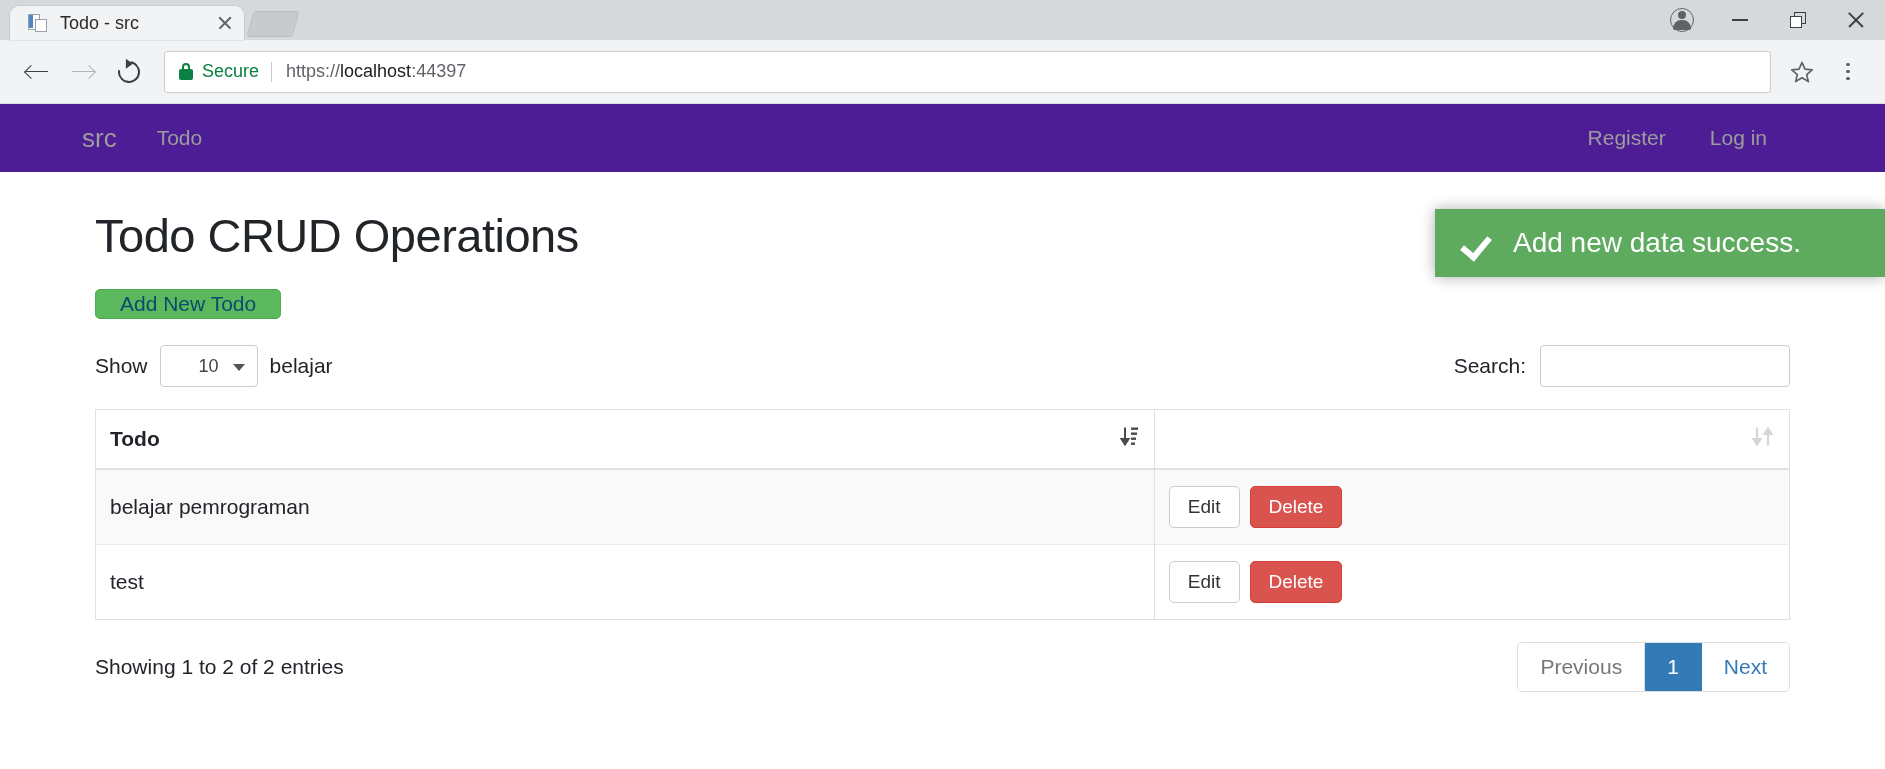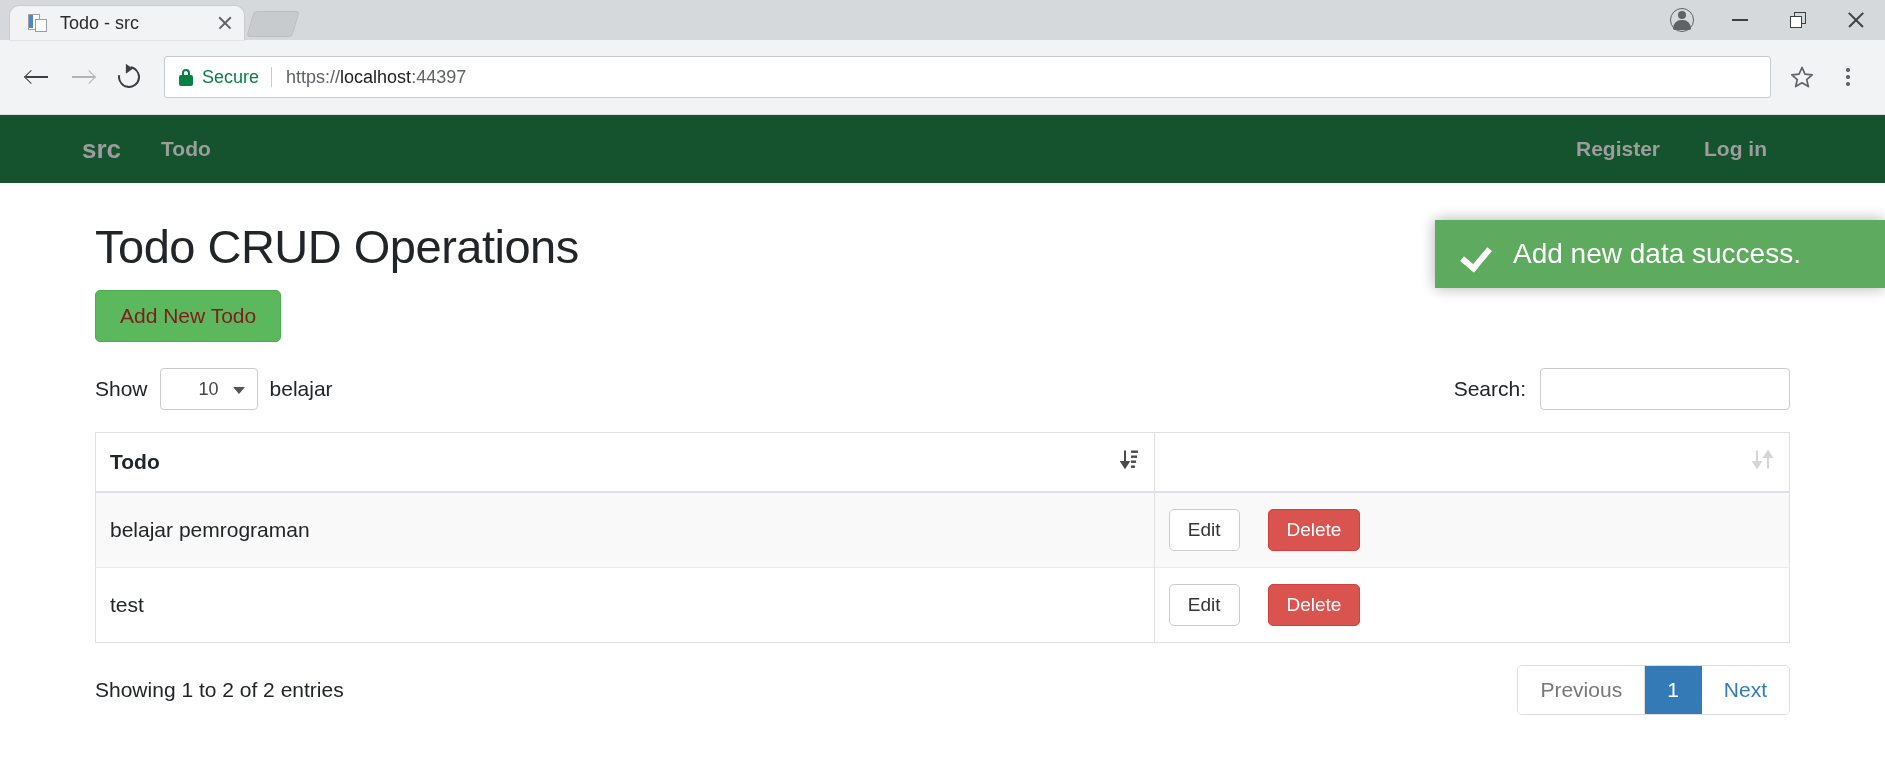--- a/index.html
+++ b/index.html
@@ -86,21 +86,21 @@
   .max-ico .b1 { position:absolute; left:0; bottom:0; width:12px; height:12px; border:1.5px solid #3c4043; background:#fff;}
   .max-ico .b2 { position:absolute; right:0; top:0; width:12px; height:12px; border:1.5px solid #3c4043; }
   .close-ico { width:18px; height:18px; position:relative; }
   .close-ico::before, .close-ico::after {
     content:''; position:absolute; left:-1px; top:8px; width:20px; height:1.6px; background:#3c4043;
   }
   .close-ico::before { transform: rotate(45deg); }
   .close-ico::after  { transform: rotate(-45deg); }
 
   .toolbar {
-    height: 75px; background: #f1f3f4; display: flex; align-items: center;
+    height: 64px; background: #f1f3f4; display: flex; align-items: center;
     padding: 0 14px; border-bottom: 1px solid #dadce0;
   }
   .nav-btn {
     width: 46px; height: 46px; display:flex; align-items:center; justify-content:center;
     cursor:pointer; flex:none;
   }
   .arrow-ico { width: 26px; height: 26px; position: relative; }
   .arrow-ico .shaft { position:absolute; left:2px; top:12px; width:22px; height:1.8px; background:#3c4043; }
   .arrow-ico .head  { position:absolute; width:10px; height:10px; border-left:1.8px solid #3c4043; border-bottom:1.8px solid #3c4043; }
   .arrow-back .head { left:2px; top:8px; transform: rotate(45deg); }
@@ -137,22 +137,22 @@
   .star-ico { width:24px; height:24px; position:relative; flex:none; }
   .star-ico svg { display:block; }
   .menu-ico { width:24px; height:24px; position:relative; display:flex; flex-direction:column;
               align-items:center; justify-content:center; gap:3.5px; flex:none; }
   .menu-ico span { width:3.5px; height:3.5px; border-radius:50%; background:#5f6368; display:block; }
 
   
   .page { position:relative; width:1885px; height: 667px; background:#fff; overflow:hidden; }
 
   .navbar {
-    height: 68px; background: #14532d; display: flex; align-items: center;
-    padding-left: 82px; position: relative; font-weight: bold;
+    height: 68px; background: #4c1d95; display: flex; align-items: center;
+    padding-left: 82px; position: relative;
   }
   .brand { color:#9d9d9d; font-size: 26px; margin-right: 40px; cursor:pointer; }
   .nav-link { color:#9d9d9d; font-size: 21px; margin-right: 34px; cursor:pointer; }
   .nav-right { position:absolute; right: 118px; display:flex; align-items:center; }
   .nav-right .nav-link { margin-right: 0; margin-left: 44px; }
 
   .toast {
     position: absolute; top: 105px; right: 0; width: 450px; height: 68px;
     background: #51a351; color: #fff; display: flex; align-items: center;
     padding-left: 26px; box-shadow: 0 0 14px rgba(0,0,0,.35);
@@ -172,22 +172,22 @@
     font-size: 47px; font-weight: 400; color: #212529;
     margin: 36px 0 0 0; letter-spacing: -.5px;
   }
 
   .btn {
     display:inline-flex; align-items:center; justify-content:center;
     font-size: 21px; border-radius: 5px; cursor:pointer; white-space:nowrap;
     font-family: "Liberation Sans", sans-serif;
   }
   .btn-add {
-    background:#5cb85c; color:#7f1d1d; border:1px solid #4cae4c;
-    padding: 13px 24px; margin-top: 16px;
+    background:#5cb85c; color:#0c4a6e; border:1px solid #4cae4c;
+    padding: 2px 24px; margin-top: 26px;
   }
 
   .dt-top { display:flex; align-items:flex-end; justify-content:space-between; margin-top: 26px; gap: 24px; }
   .dt-length { display:flex; align-items:center; font-size:21px; color:#212529; }
   .dt-select {
     width: 98px; height: 42px; margin: 0 12px; border:1px solid #ccc; border-radius:4px;
     background:#fff; position:relative; display:flex; align-items:center;
     justify-content:center; cursor:pointer; font-size:18px; color:#444;
   }
   .dt-select .caret {
@@ -215,21 +215,21 @@
   table.dt td {
     font-size: 21px; color:#212529; padding: 16px 14px; vertical-align: middle;
     border-top: 1px solid #e9ecef;
   }
   table.dt td.col-todo { border-right: 1px solid #e0e0e0; }
   table.dt tbody tr.odd { background: #f9f9f9; }
   table.dt tbody tr.even { background: #ffffff; }
 
   .sort-ico { position:absolute; right: 14px; top: 50%; transform: translateY(-50%); }
 
-  .cell-actions { display:flex; align-items:center; gap: 28px; }
+  .cell-actions { display:flex; align-items:center; gap: 10px; }
   .btn-edit {
     background:#fff; color:#333; border:1px solid #ccc; padding: 9px 18px; font-size:19px;
   }
   .btn-delete {
     background:#d9534f; color:#fff; border:1px solid #d43f3a; padding: 9px 18px; font-size:19px;
   }
 
   .dt-bottom { display:flex; align-items:center; justify-content:space-between; margin-top: 22px; }
   .dt-info { font-size: 21px; color:#212529; }
   .pagination { display:flex; border:1px solid #ddd; border-radius:5px; overflow:hidden; }

